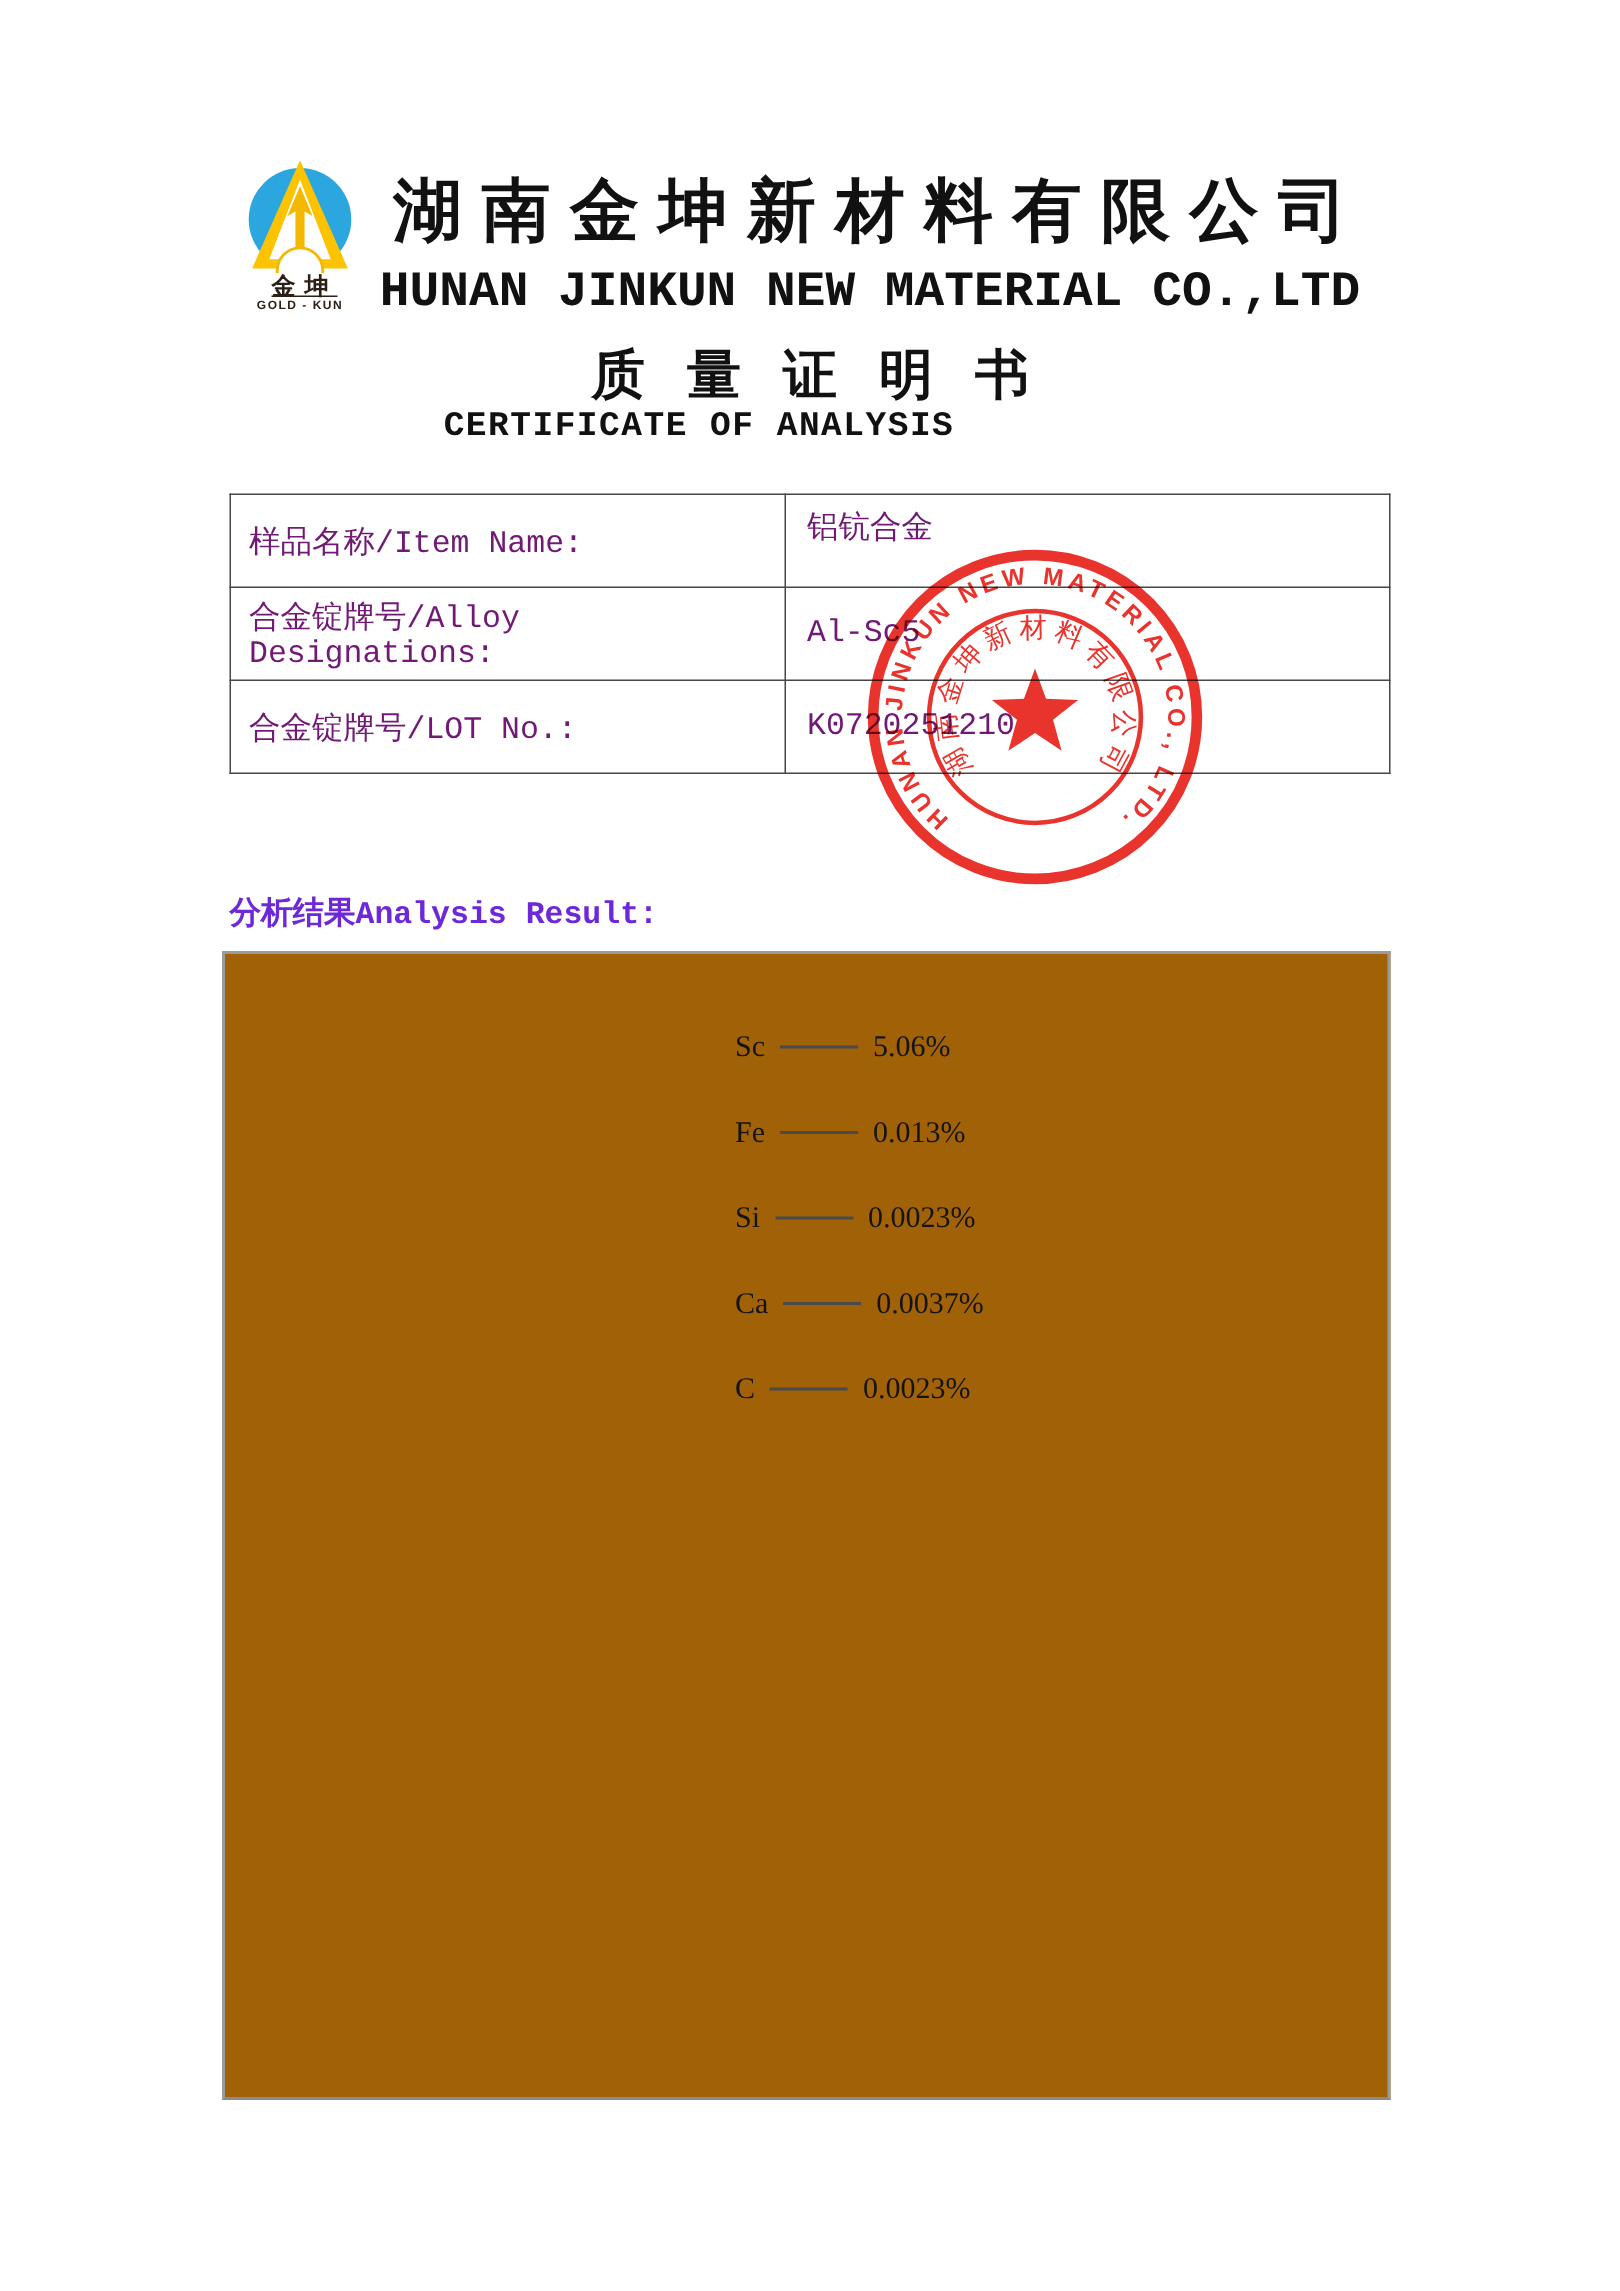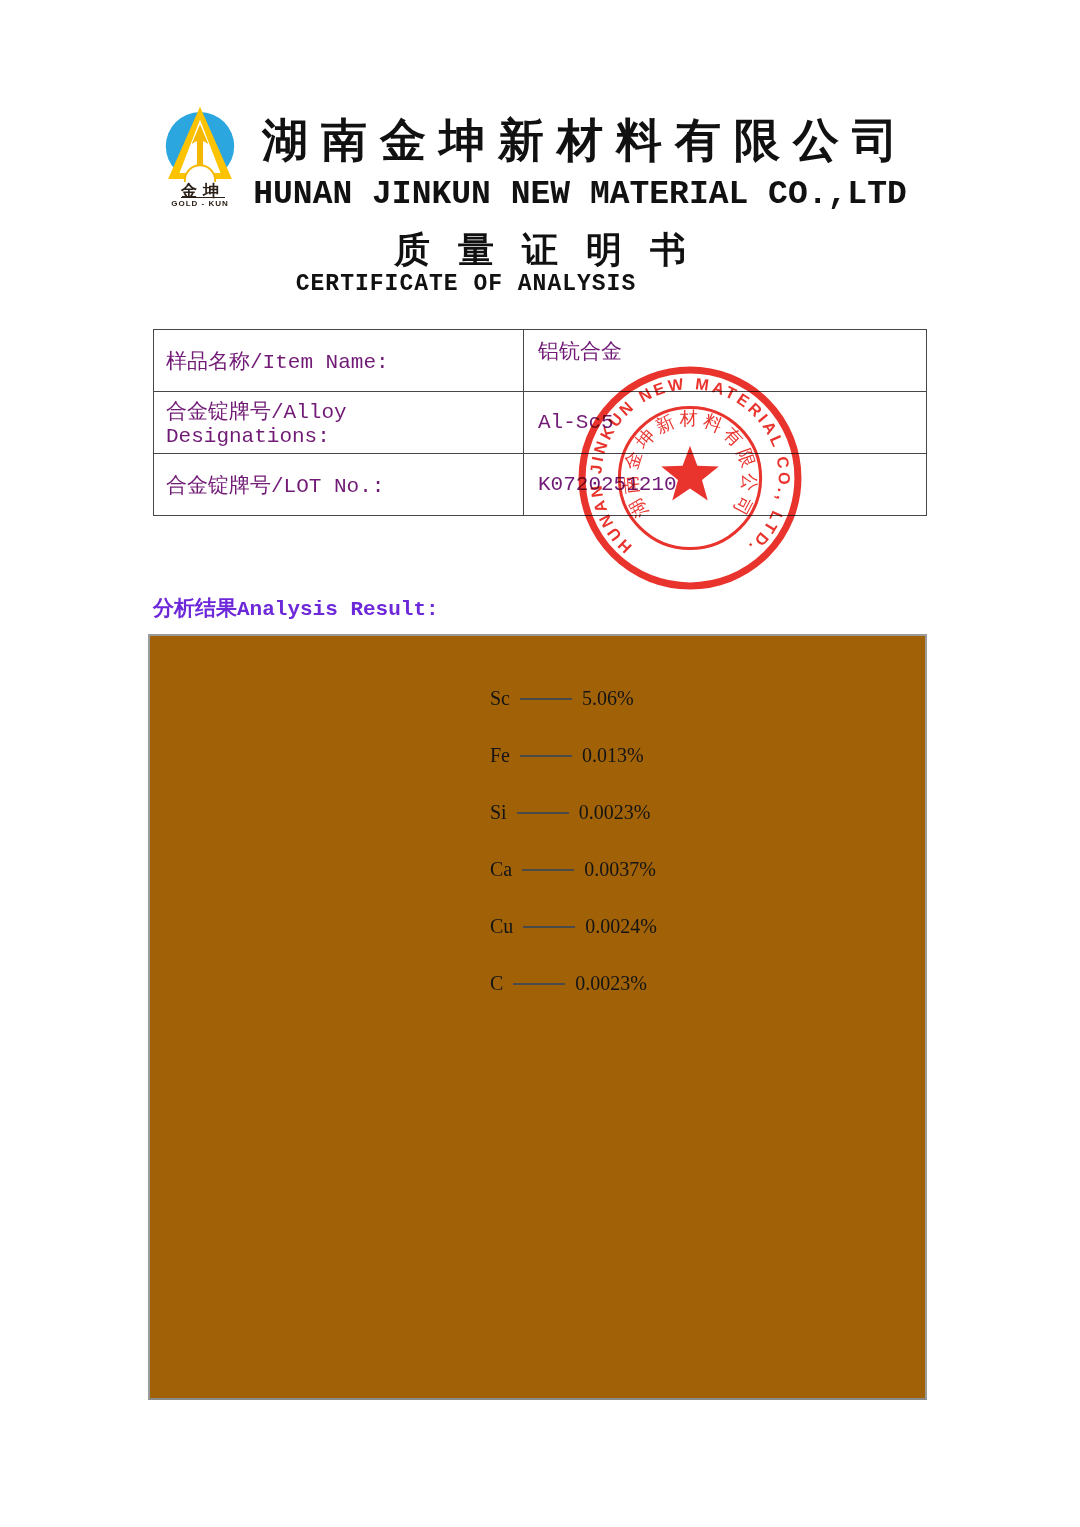--- a/index.html
+++ b/index.html
@@ -145,23 +145,20 @@
       <div class="result-row">
         <span>Fe</span><span class="dash"></span><span>0.013%</span>
       </div>
       <div class="result-row">
         <span>Si</span><span class="dash"></span><span>0.0023%</span>
       </div>
       <div class="result-row">
         <span>Ca</span><span class="dash"></span><span>0.0037%</span>
       </div>
       <div class="result-row">
-        <span>Cu</span><span class="dash"></span><span>0.0024%</span>
-      </div>
-      <div class="result-row">
         <span>C</span><span class="dash"></span><span>0.0023%</span>
       </div>
     </div>
   </div>
 
   <svg class="stamp" viewBox="0 0 230 230" aria-hidden="true">
     <defs>
       <path id="ring-en-path" d="M 58.4 182.4 A 88 88 0 1 1 171.6 182.4" fill="none"></path>
       <path id="ring-cn-path" d="M 74.4 149.1 A 53 53 0 1 1 155.6 149.1" fill="none"></path>
     </defs>

